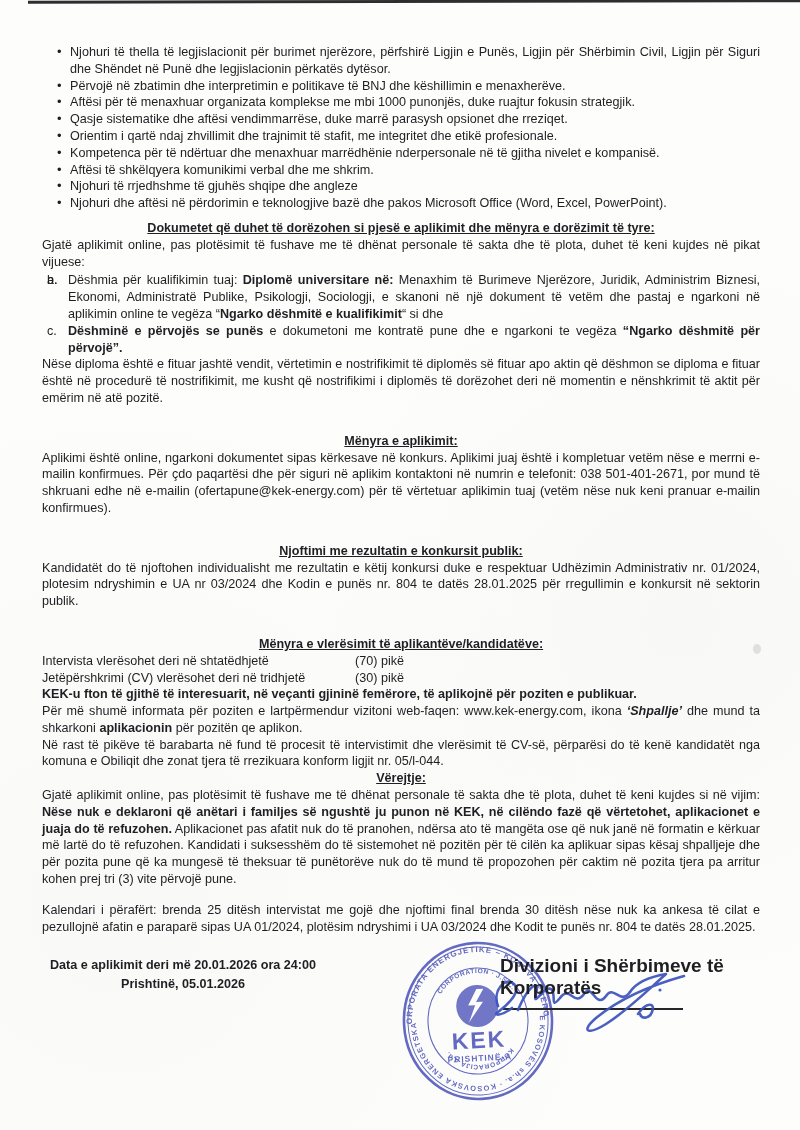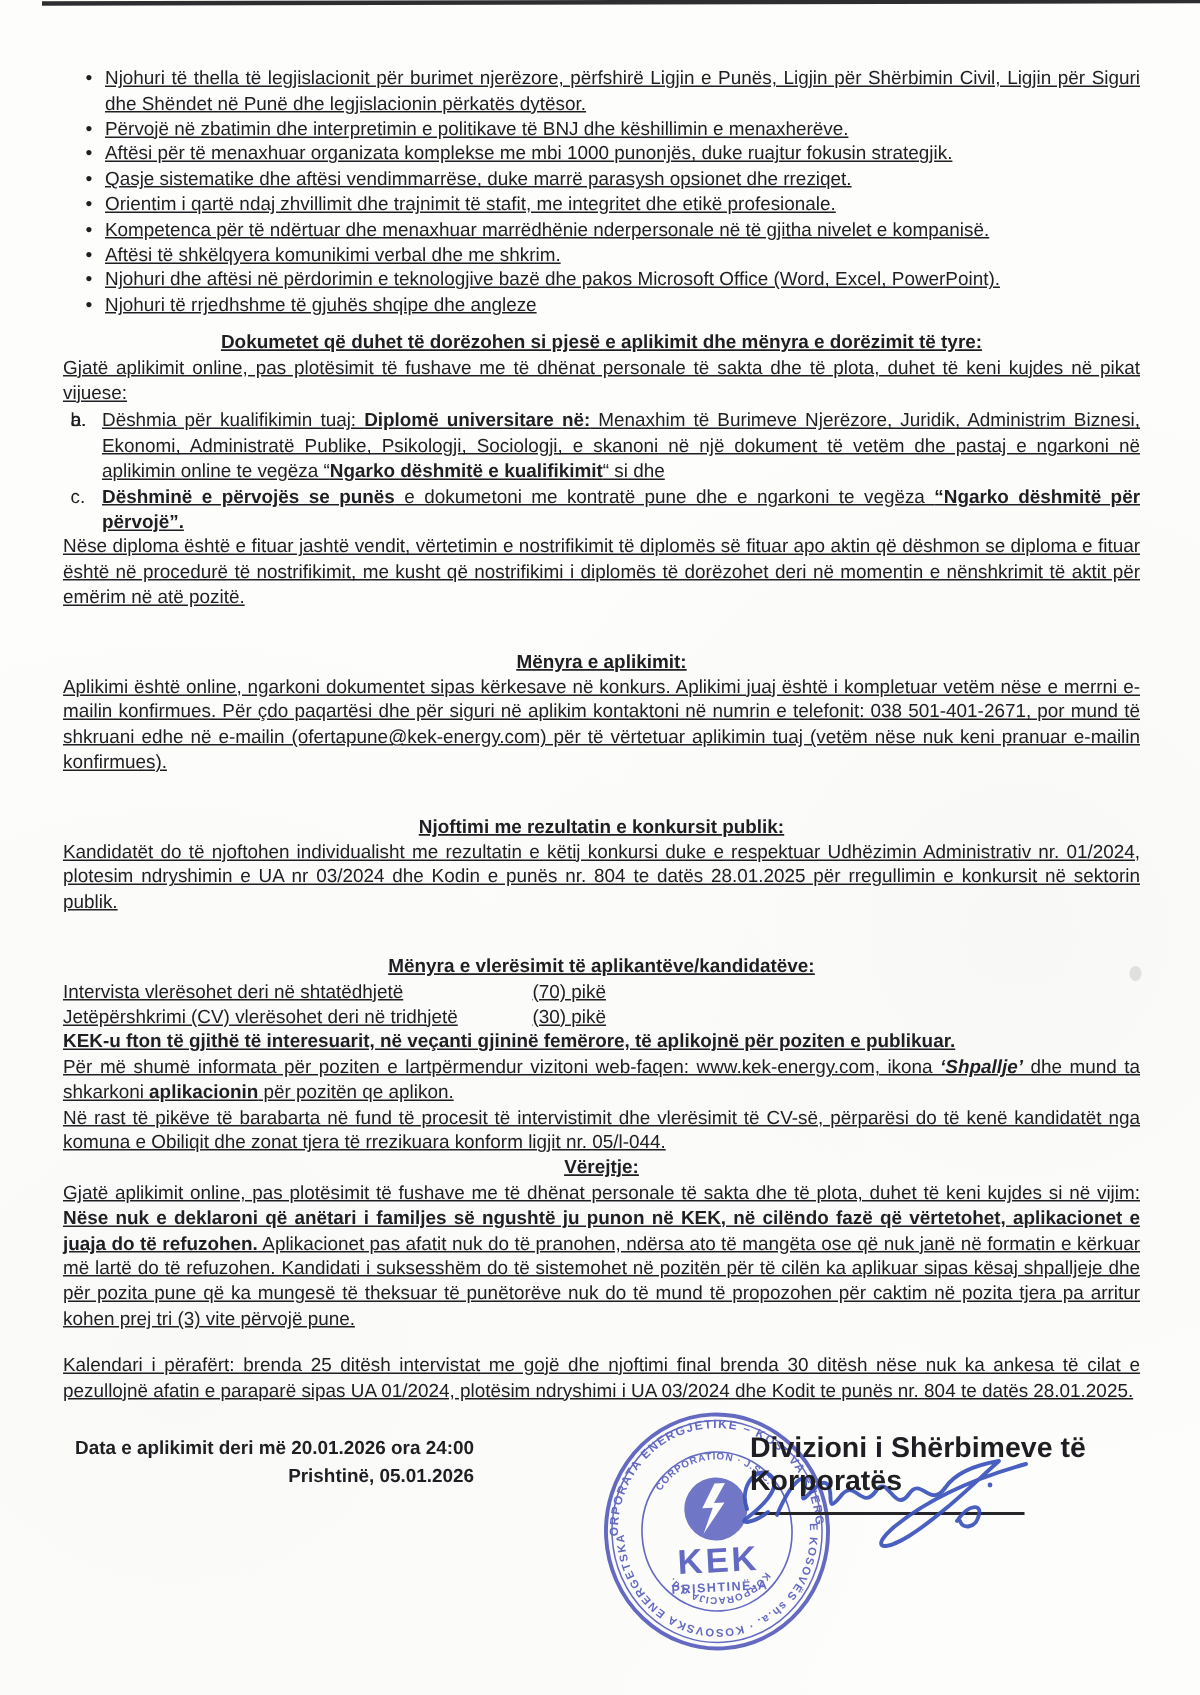--- a/index.html
+++ b/index.html
@@ -18,21 +18,21 @@
       radial-gradient(circle at 15% 80%, rgba(120,120,125,.03), transparent 45%),
       #fdfdfc;
     overflow:hidden;
   }
   .scan-edge{
     position:absolute;top:0;left:28px;right:0;height:3px;
     background:#2e2e30;transform:rotate(-0.12deg);
   }
   .content{
     position:absolute;top:44px;left:42px;right:40px;
-    font-size:12.6px;line-height:16.8px;text-decoration:underline;
+    font-size:12.6px;line-height:16.8px;
   }
   p{margin:0;text-align:justify;}
   .b,.hl{font-weight:700;}
   .i{font-style:italic;}
   .u{text-decoration:underline;}
   .h{margin-top:10px;font-weight:700;text-align:center;}
   ul.bullets{list-style:none;margin:0 0 0 15px;padding:0;}
   ul.bullets li{
     position:relative;padding-left:13px;text-align:justify;
   }
@@ -43,21 +43,21 @@
   ol.abc li{position:relative;padding-left:21px;text-align:justify;}
   ol.abc li .marker{position:absolute;left:0;top:0;}
   .mt8{margin-top:8px;}
   .mt10{margin-top:26px;}
   .mt12{margin-top:0;}
   .mt14{margin-top:14px;}
   .eval-row{display:flex;text-align:left;}
   .eval-label{width:313px;flex:none;}
   .footer-left{
     position:absolute;left:50px;top:956px;
-    font-size:12.6px;line-height:19px;font-weight:700;text-align:right;
+    font-size:12.6px;line-height:19px;font-weight:700;text-align:center;
   }
   .division{
     position:absolute;left:500px;top:955px;
     font-size:19px;font-weight:700;z-index:5;text-align:left;
   }
   .stamp{
     position:absolute;left:400px;top:940px;z-index:2;
     transform:rotate(-3deg);opacity:.85;
   }
   .sig-line{
@@ -90,23 +90,23 @@
         <li><span>Aftësi për të menaxhuar organizata komplekse me mbi 1000 punonjës, duke ruajtur fokusin strategjik.</span></li>
 
         <li><span>Qasje sistematike dhe aftësi vendimmarrëse, duke marrë parasysh opsionet dhe rreziqet.</span></li>
 
         <li><span>Orientim i qartë ndaj zhvillimit dhe trajnimit të stafit, me integritet dhe etikë profesionale.</span></li>
 
         <li><span>Kompetenca për të ndërtuar dhe menaxhuar marrëdhënie nderpersonale në të gjitha nivelet e kompanisë.</span></li>
 
         <li><span>Aftësi të shkëlqyera komunikimi verbal dhe me shkrim.</span></li>
 
+        <li><span>Njohuri të rrjedhshme të gjuhës shqipe dhe angleze</span></li>
+
         <li><span>Njohuri dhe aftësi në përdorimin e teknologjive bazë dhe pakos Microsoft Office (Word, Excel, PowerPoint).</span></li>
-
-        <li><span>Njohuri të rrjedhshme të gjuhës shqipe dhe angleze</span></li>
       </ul>
 
     <p class="h mt8"><span class="u">Dokumetet që duhet të dorëzohen si pjesë e aplikimit dhe mënyra e dorëzimit të tyre:</span></p>
     <p>Gjatë aplikimit online, pas plotësimit të fushave me të dhënat personale të sakta dhe të plota, duhet të keni kujdes në pikat vijuese:</p>
 
     <ol class="abc">
 
         <li>
           <span class="marker">a.</span>
         </li>

